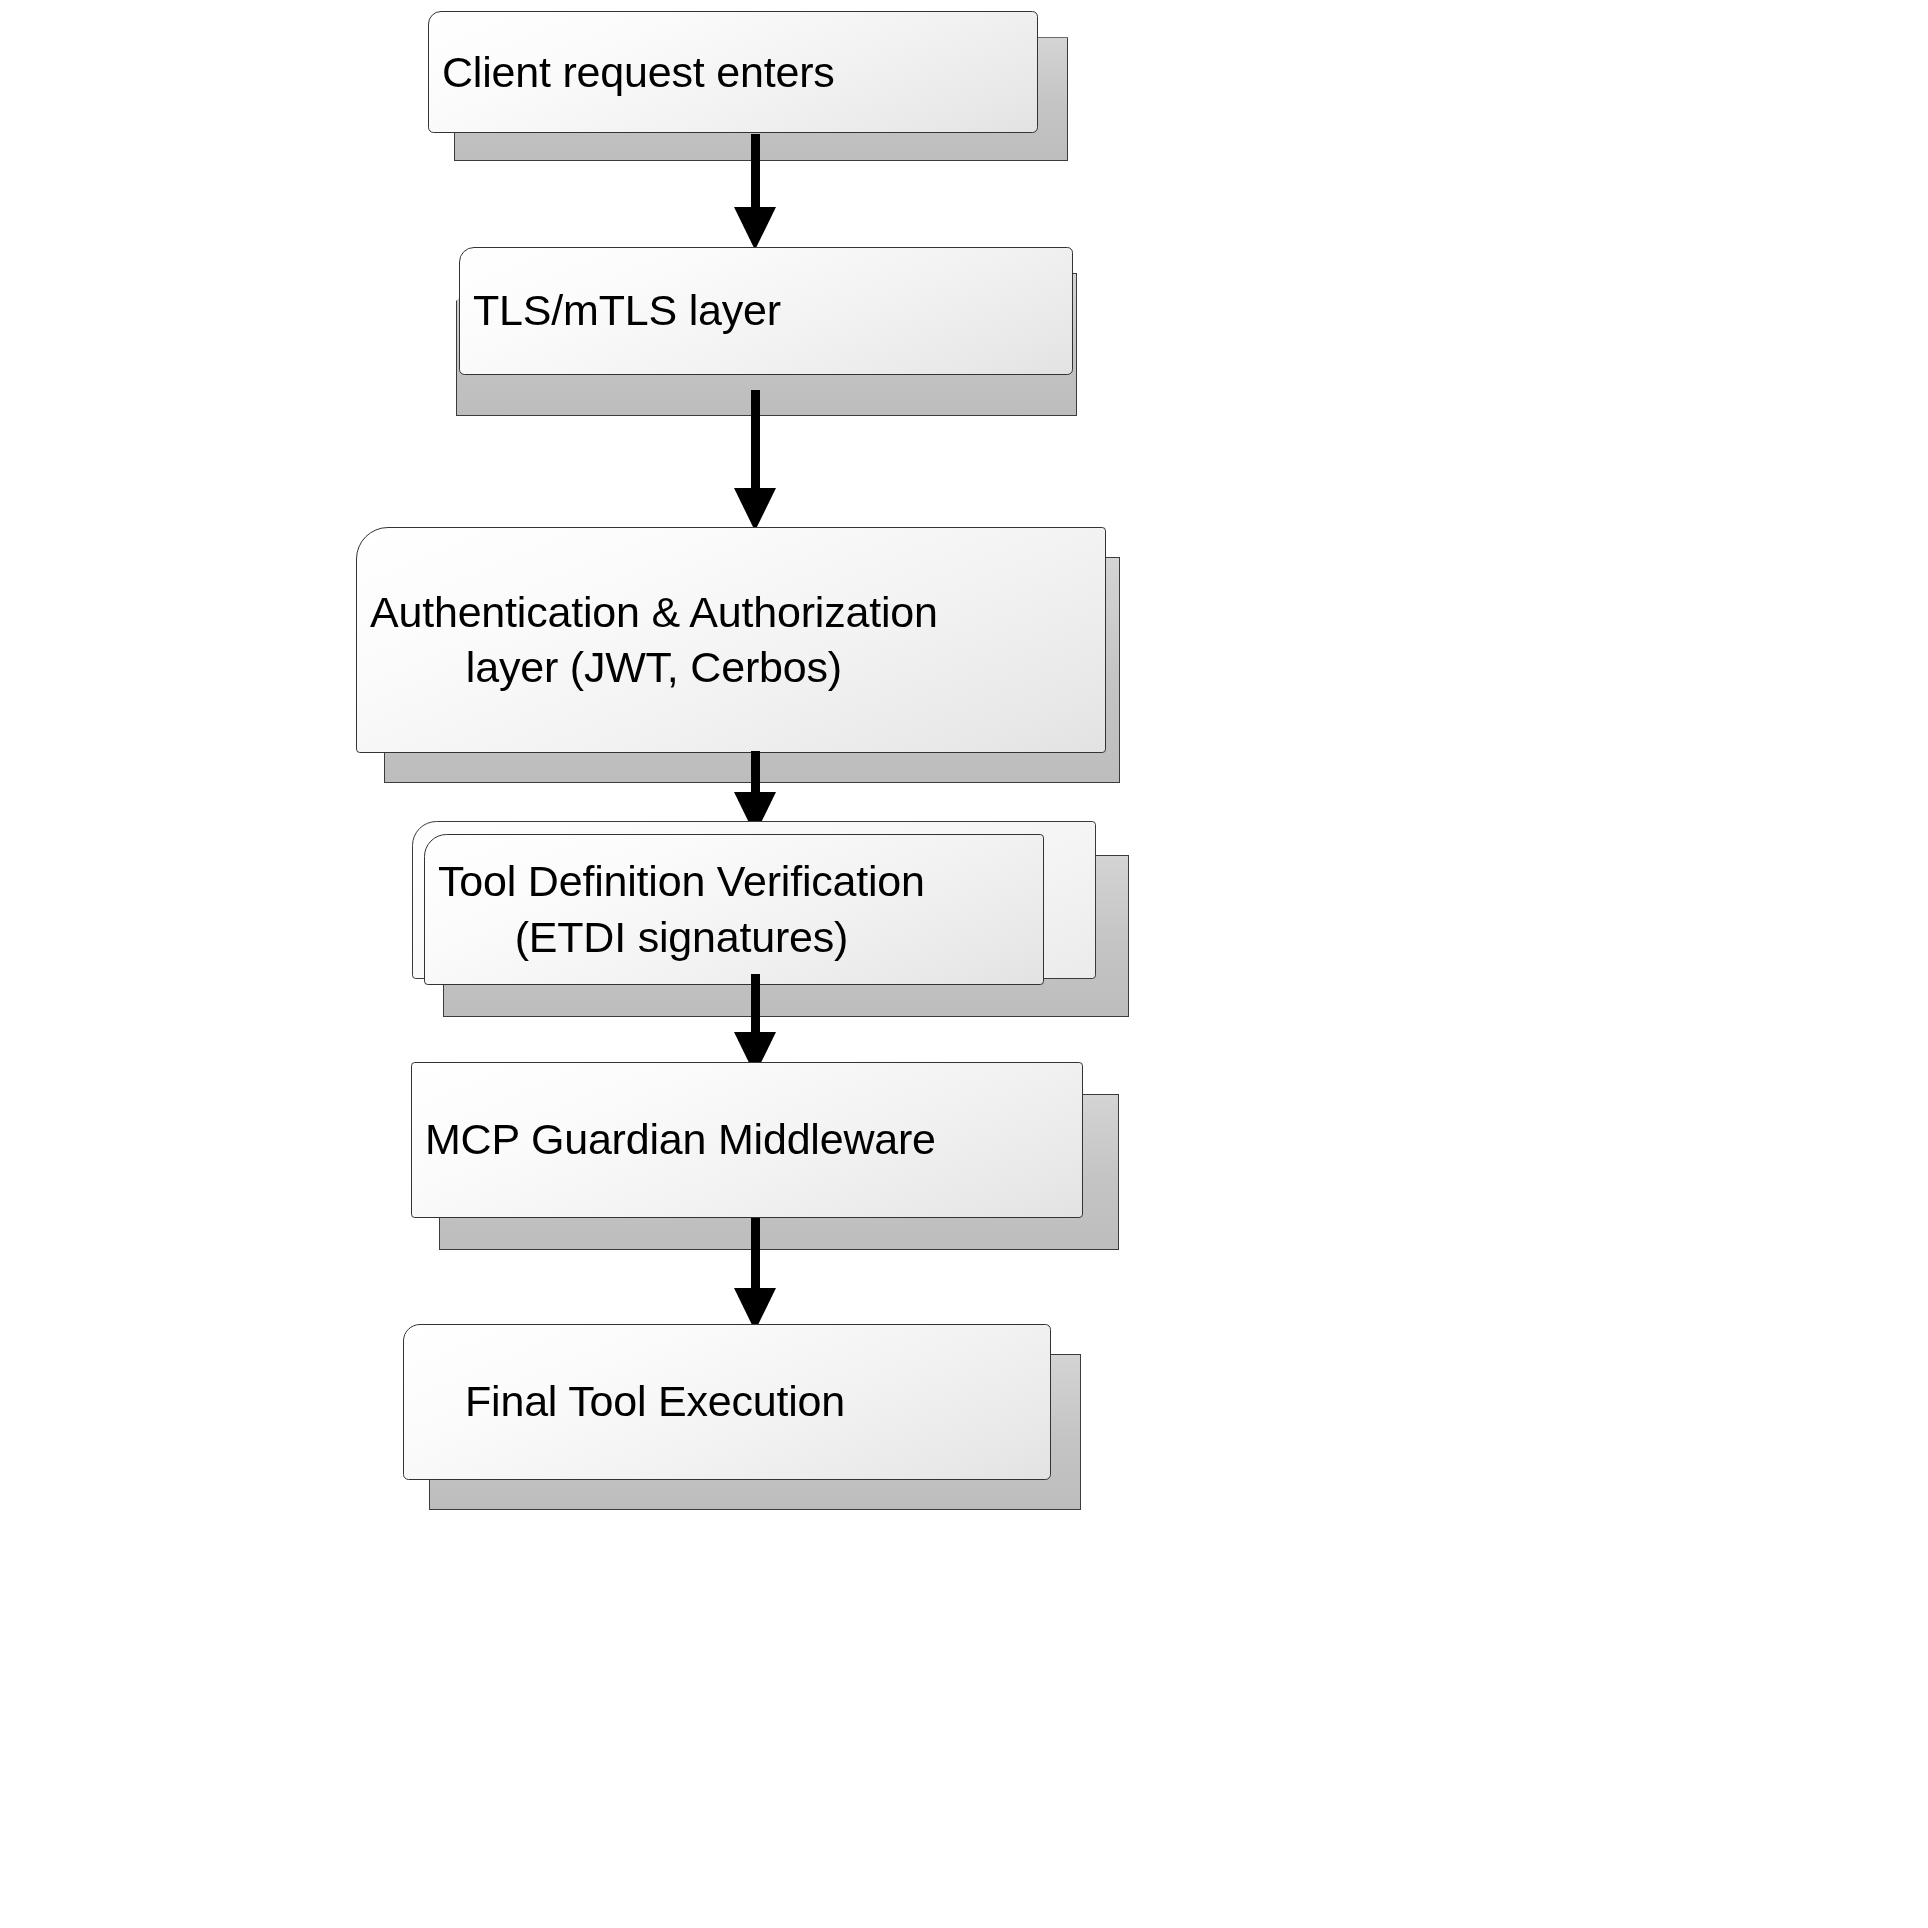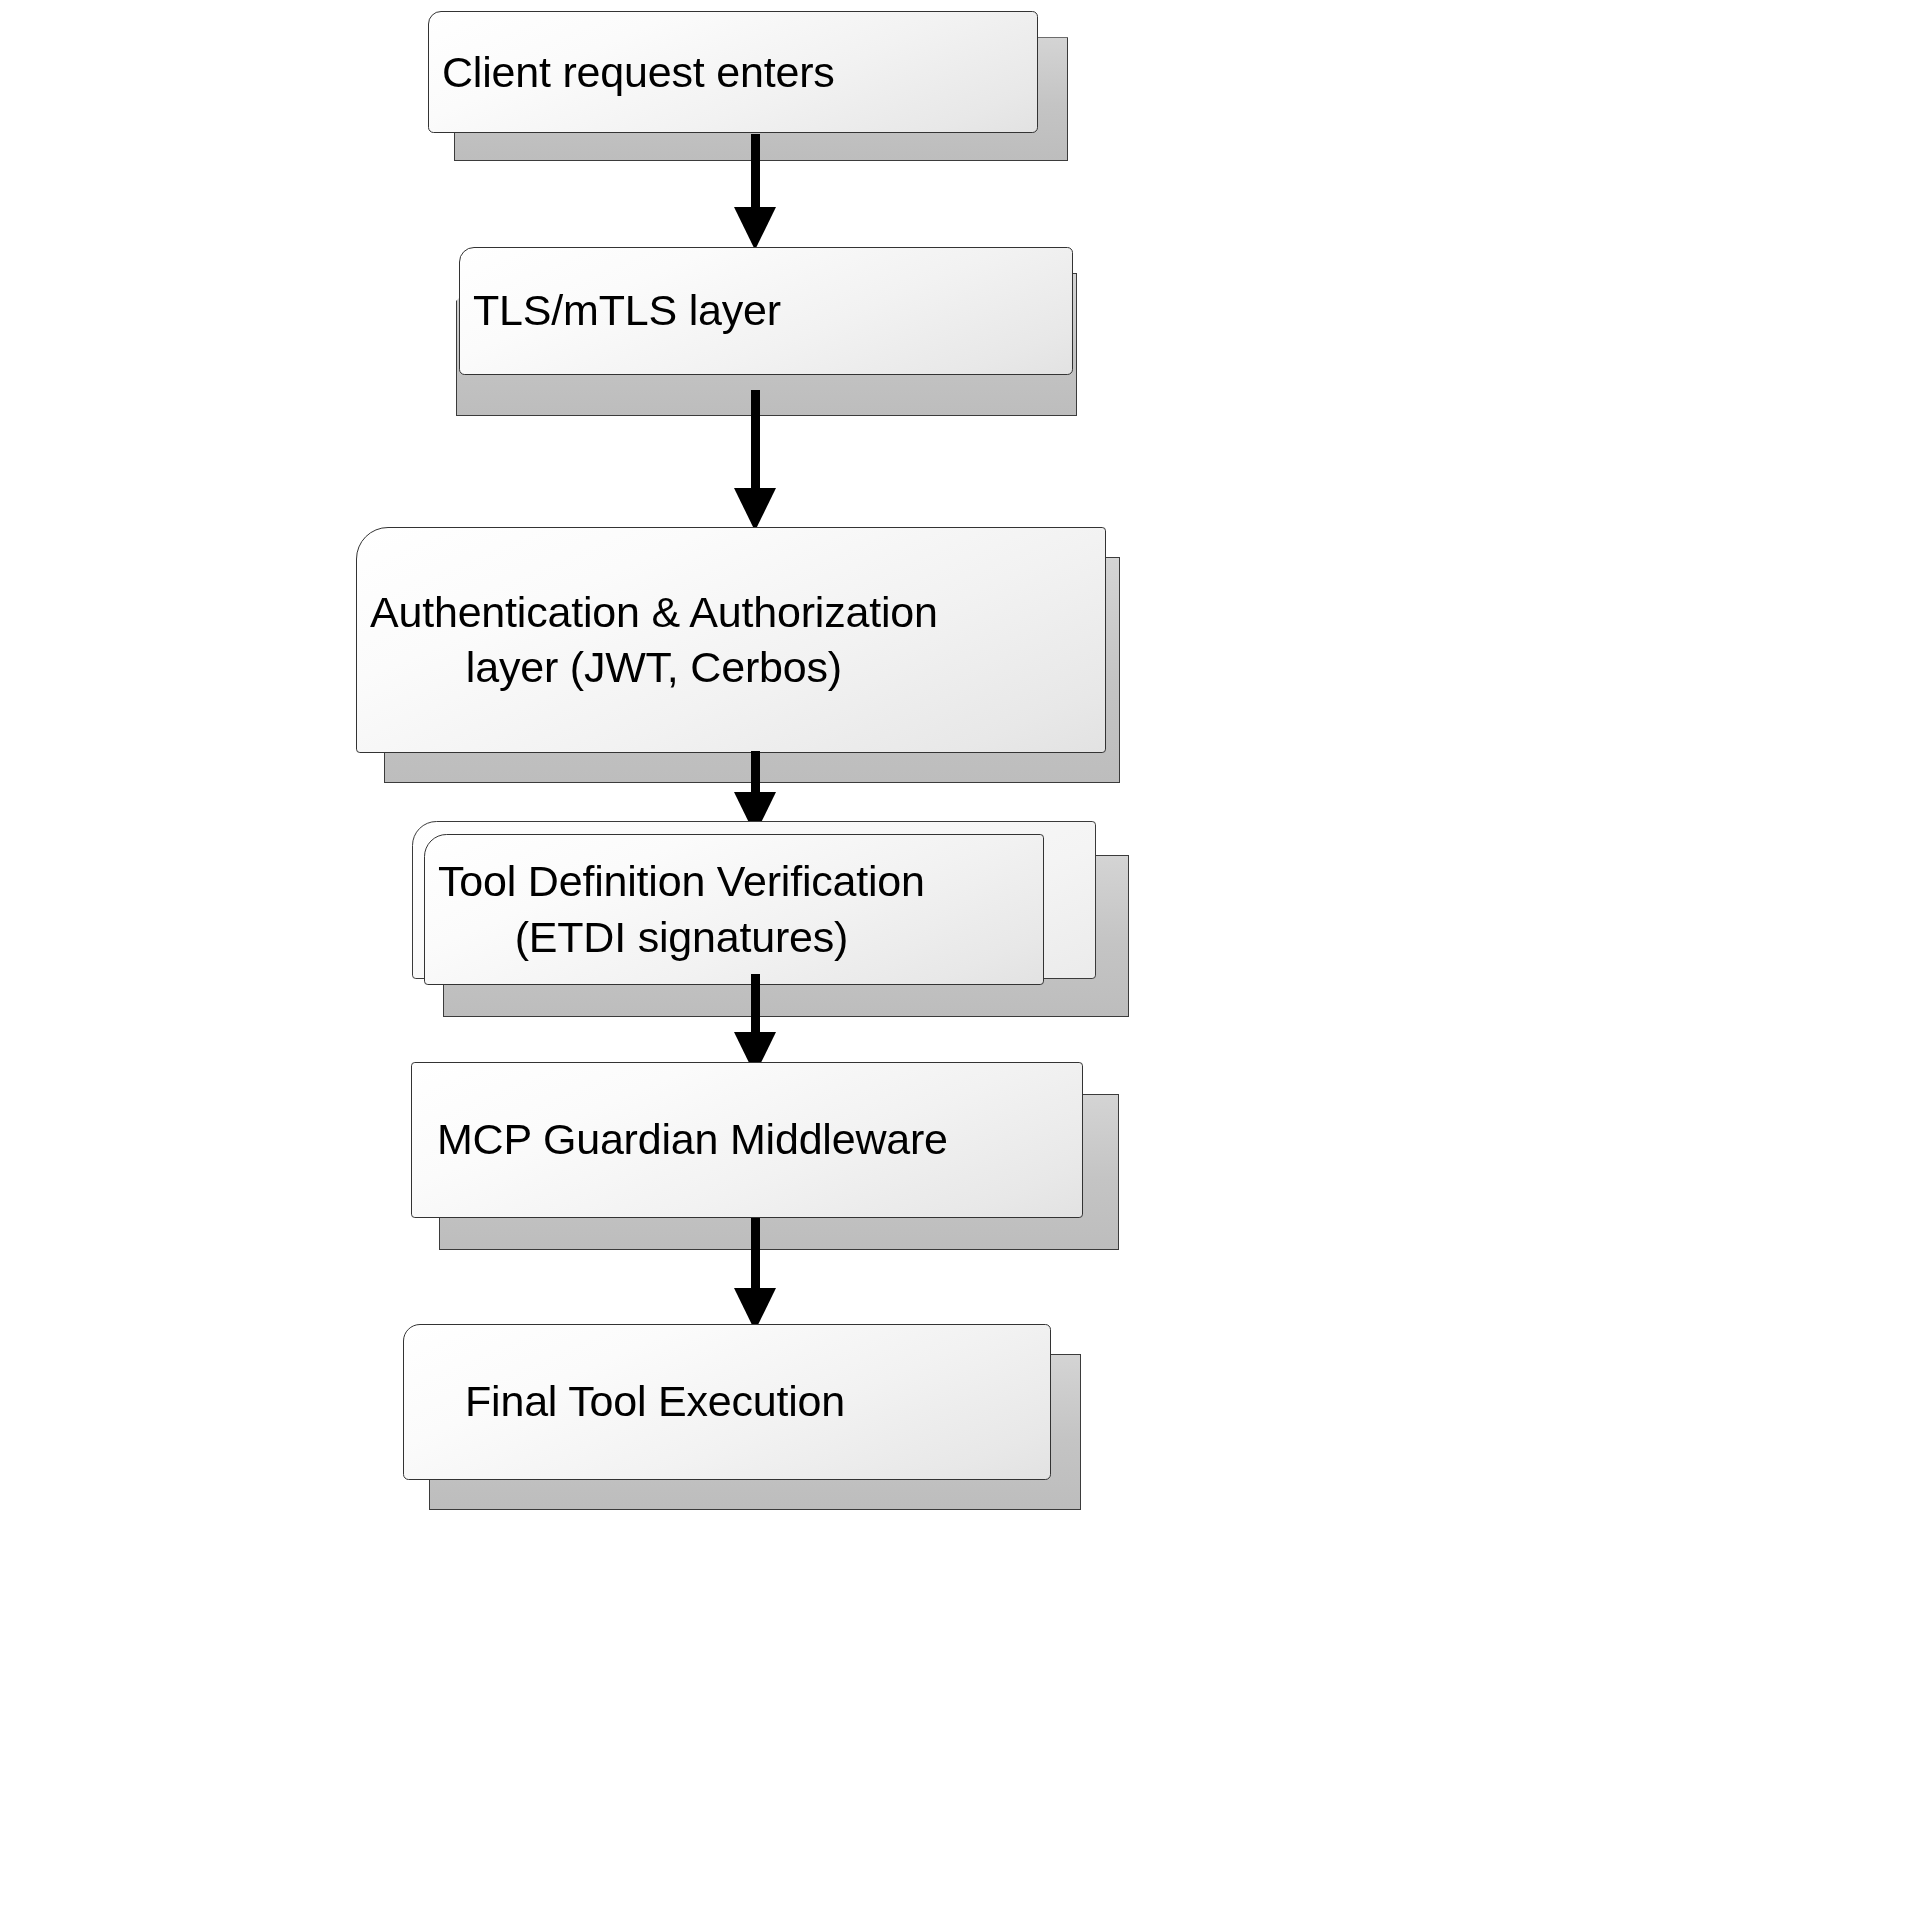--- a/index.html
+++ b/index.html
@@ -157,21 +157,21 @@
   </div>
 
   <div class="arrow" style="left:734px; top:974px; width:43px; height:104px;">
     <div class="stem" style="left:17px; top:0; height:62px;"></div>
     <div class="head" style="left:0; top:58px;"></div>
   </div>
 
   <div class="node" style="left:411px; top:1062px; width:708px; height:188px;">
     <div class="slab" style="left:28px; top:32px; width:680px; height:156px;
                 clip-path: polygon(28px 0, 100% 0, 100% 100%, 0 100%, 0 28px);"></div>
-    <div class="face" style="left:0; top:0; width:672px; height:156px; border-radius:3.8px;padding-left:12px;">
+    <div class="face" style="left:0; top:0; width:672px; height:156px; border-radius:3.8px;">
       <span class="label">MCP Guardian Middleware</span>
     </div>
   </div>
 
   <div class="arrow" style="left:734px; top:1218px; width:43px; height:113px;">
     <div class="stem" style="left:17px; top:0; height:73px;"></div>
     <div class="head" style="left:0; top:70px;"></div>
   </div>
 
   <div class="node" style="left:403px; top:1324px; width:678px; height:188px;">

